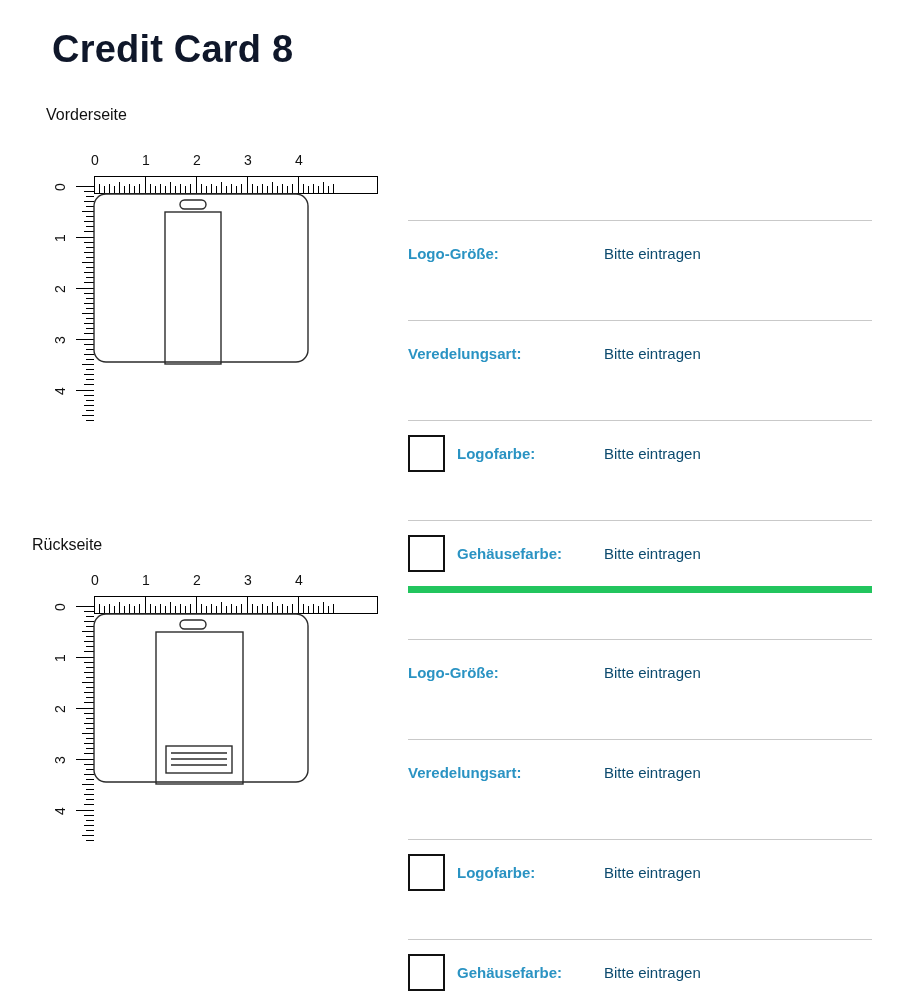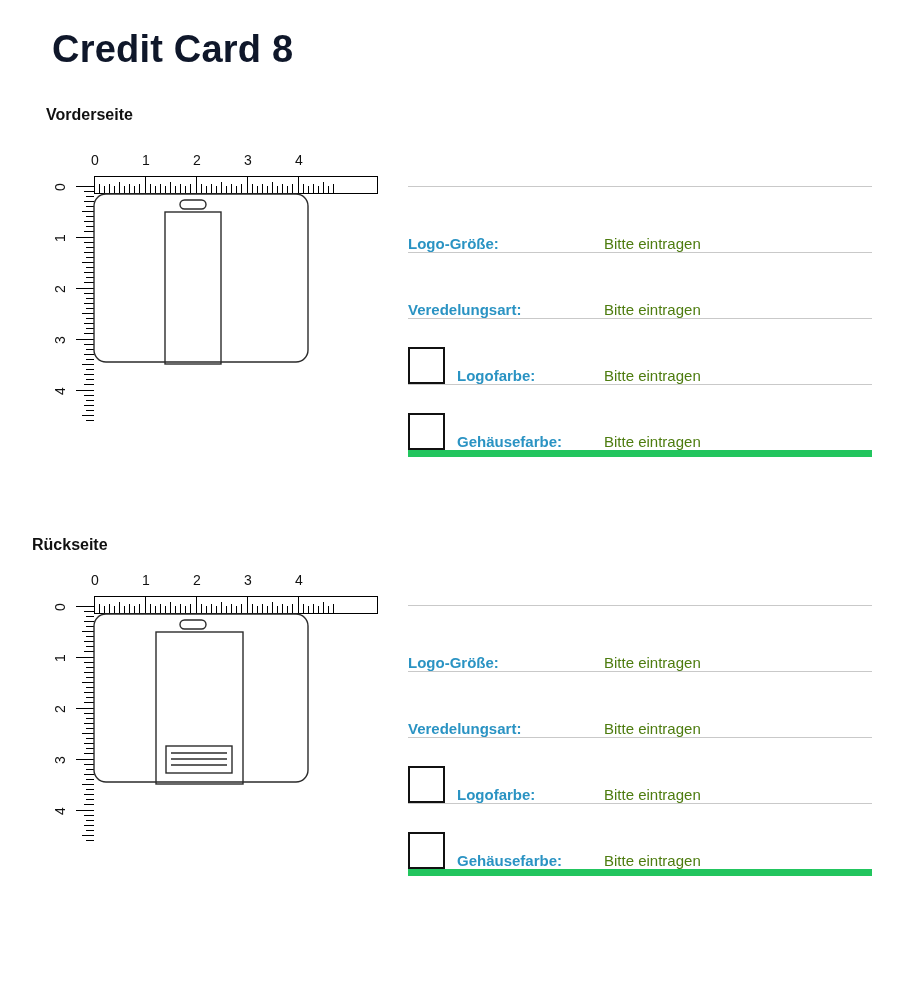--- a/index.html
+++ b/index.html
@@ -25,21 +25,21 @@
     left: 52px;
     top: 28px;
     font-size: 38px;
     font-weight: bold;
     color: #0f172a;
     letter-spacing: 0.2px;
   }
   .section-label {
     position: absolute;
     font-size: 16px;
-    font-weight: bold;
+    font-weight: normal;
     color: #111111;
   }
   .sec1-label { left: 46px; top: 106px; }
   .sec2-label { left: 32px; top: 536px; }
 
   
   .drawing-block {
     position: absolute;
     width: 320px;
     height: 300px;
@@ -82,21 +82,22 @@
     width: 464px;
   }
   .st1 { top: 186px; }
   .st2 { top: 605px; }
 
   .spec-row {
     position: relative;
     height: 65px;
     border-top: 1px solid #c9c9c9;
     display: flex;
-    align-items: flex-end;
+    align-items: center;
+    margin-top: 34px;
   }
   .spec-row.last {
     border-bottom: 7px solid #22c55e;
   }
   .swatch {
     width: 37px;
     height: 37px;
     border: 2px solid #111;
     background: #fff;
     box-sizing: border-box;
@@ -108,21 +109,21 @@
     font-weight: bold;
     color: #2a93c3;
     width: 196px;
     flex: 0 0 auto;
   }
   .spec-key.with-swatch {
     width: 147px;
   }
   .spec-val {
     font-size: 15px;
-    color: #4d7c0f;
+    color: #0c4a6e;
   }
 
   
   .footer {
     position: absolute;
     left: 0;
     top: 912px;
     width: 916px;
     height: 60px;
   }

